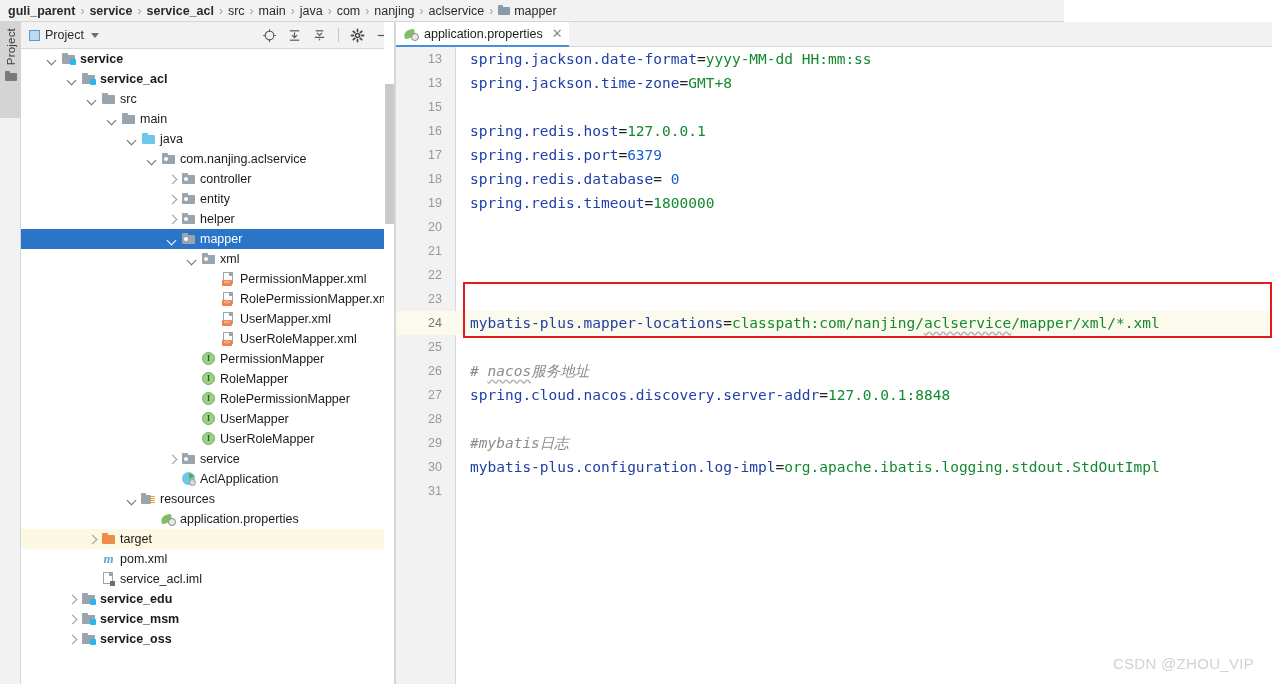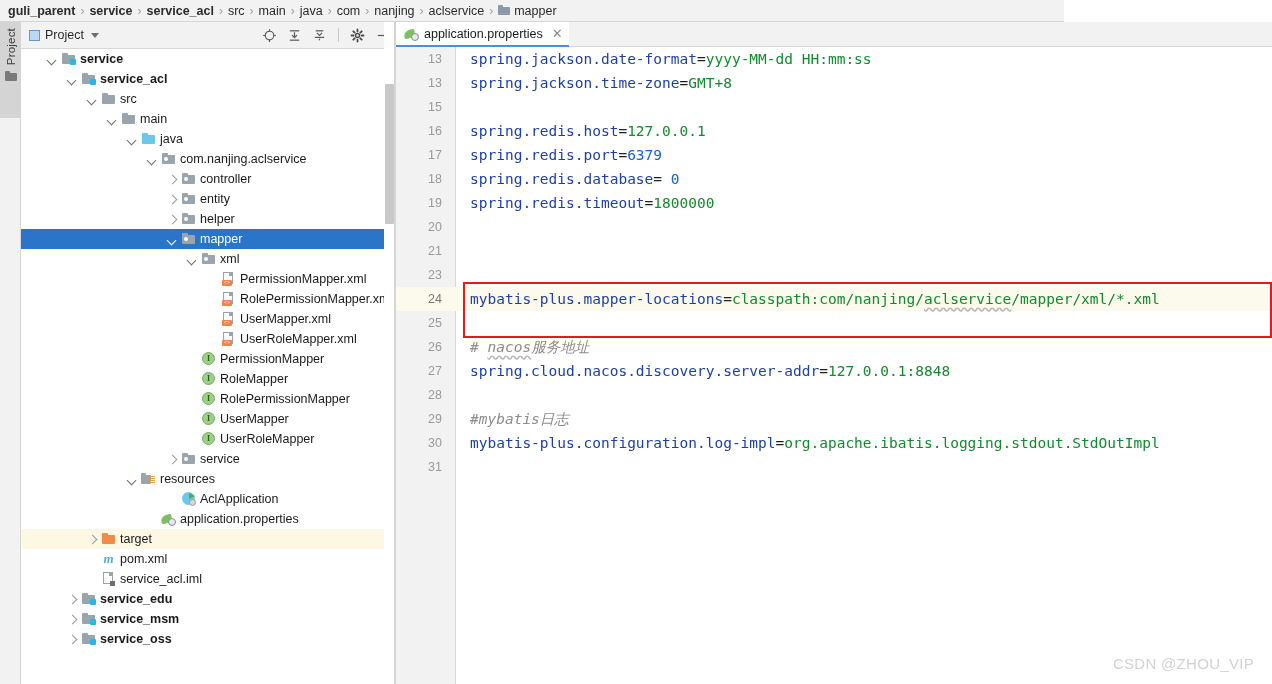--- a/index.html
+++ b/index.html
@@ -503,36 +503,36 @@
         </div>
         <div class="tree-row">
           <span style="flex: 0 0 146px;"></span>
           <span class="arrow right"></span>
           <span class="ico pkg">
             <span class="dot"></span>
           </span>
           <span class="label">service</span>
         </div>
         <div class="tree-row">
-          <span style="flex: 0 0 106px;"></span>
-          <span class="arrow down"></span>
-          <span class="ico resources">
-            <span class="lines"></span>
-          </span>
-          <span class="label">resources</span>
-        </div>
-        <div class="tree-row">
           <span style="flex: 0 0 146px;"></span>
           <span class="arrow "></span>
           <span class="ico springapp">
             <span class="circ"></span>
             <span class="leaf"></span>
             <span class="run"></span>
           </span>
           <span class="label">AclApplication</span>
+        </div>
+        <div class="tree-row">
+          <span style="flex: 0 0 106px;"></span>
+          <span class="arrow down"></span>
+          <span class="ico resources">
+            <span class="lines"></span>
+          </span>
+          <span class="label">resources</span>
         </div>
         <div class="tree-row">
           <span style="flex: 0 0 126px;"></span>
           <span class="arrow "></span>
           <span class="ico props">
             <span class="leaf"></span>
             <span class="gear"></span>
           </span>
           <span class="label">application.properties</span>
         </div>
@@ -606,20 +606,21 @@
       <div class="code-lines" id="code">
           <div class="line"><span class="lnum">13</span><span class="ltext"><span class="tok-key">spring.jackson.date-format</span><span class="tok-eq">=</span><span class="tok-val">yyyy-MM-dd HH:mm:ss</span></span></div>
           <div class="line"><span class="lnum">13</span><span class="ltext"><span class="tok-key">spring.jackson.time-zone</span><span class="tok-eq">=</span><span class="tok-val">GMT+8</span></span></div>
           <div class="line"><span class="lnum">15</span><span class="ltext"></span></div>
           <div class="line"><span class="lnum">16</span><span class="ltext"><span class="tok-key">spring.redis.host</span><span class="tok-eq">=</span><span class="tok-val">127.0.0.1</span></span></div>
           <div class="line"><span class="lnum">17</span><span class="ltext"><span class="tok-key">spring.redis.port</span><span class="tok-eq">=</span><span class="tok-num">6379</span></span></div>
           <div class="line"><span class="lnum">18</span><span class="ltext"><span class="tok-key">spring.redis.database</span><span class="tok-eq">= </span><span class="tok-num">0</span></span></div>
           <div class="line"><span class="lnum">19</span><span class="ltext"><span class="tok-key">spring.redis.timeout</span><span class="tok-eq">=</span><span class="tok-val">1800000</span></span></div>
           <div class="line"><span class="lnum">20</span><span class="ltext"></span></div>
           <div class="line"><span class="lnum">21</span><span class="ltext"></span></div>
+          <div class="line"><span class="lnum">22</span><span class="ltext"></span></div>
           <div class="line"><span class="lnum">23</span></div>
           <div class="line current"><div class="hl"></div><span class="lnum">24</span><span class="ltext"><span class="tok-key">mybatis-plus.mapper-locations</span><span class="tok-eq">=</span><span class="tok-val">classpath:com/nanjing/</span><span class="tok-val squiggle">aclservice</span><span class="tok-val">/mapper/xml/*.xml</span></span></div>
           <div class="line"><span class="lnum">25</span><span class="ltext"></span></div>
           <div class="line"><span class="lnum">26</span><span class="ltext"><span class="tok-cmt"># </span><span class="tok-cmt squiggle">nacos</span><span class="tok-cmt">服务地址</span></span></div>
           <div class="line"><span class="lnum">27</span><span class="ltext"><span class="tok-key">spring.cloud.nacos.discovery.server-addr</span><span class="tok-eq">=</span><span class="tok-val">127.0.0.1:8848</span></span></div>
           <div class="line"><span class="lnum">28</span><span class="ltext"></span></div>
           <div class="line"><span class="lnum">29</span><span class="ltext"><span class="tok-cmt">#mybatis日志</span></span></div>
           <div class="line"><span class="lnum">30</span><span class="ltext"><span class="tok-key">mybatis-plus.configuration.log-impl</span><span class="tok-eq">=</span><span class="tok-val">org.apache.ibatis.logging.stdout.StdOutImpl</span></span></div>
           <div class="line"><span class="lnum">31</span><span class="ltext"></span></div>
         </div>

